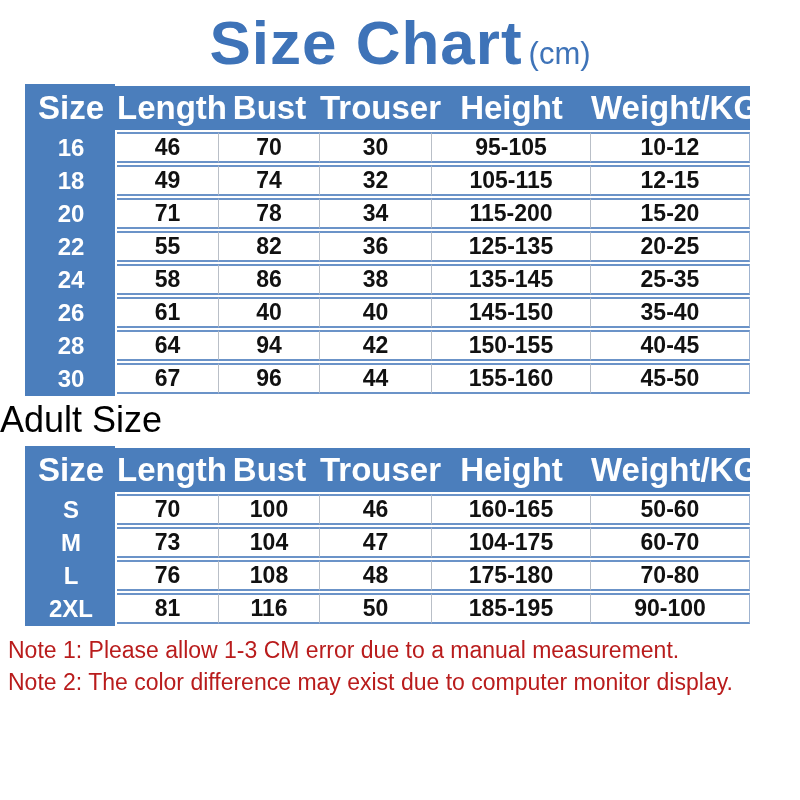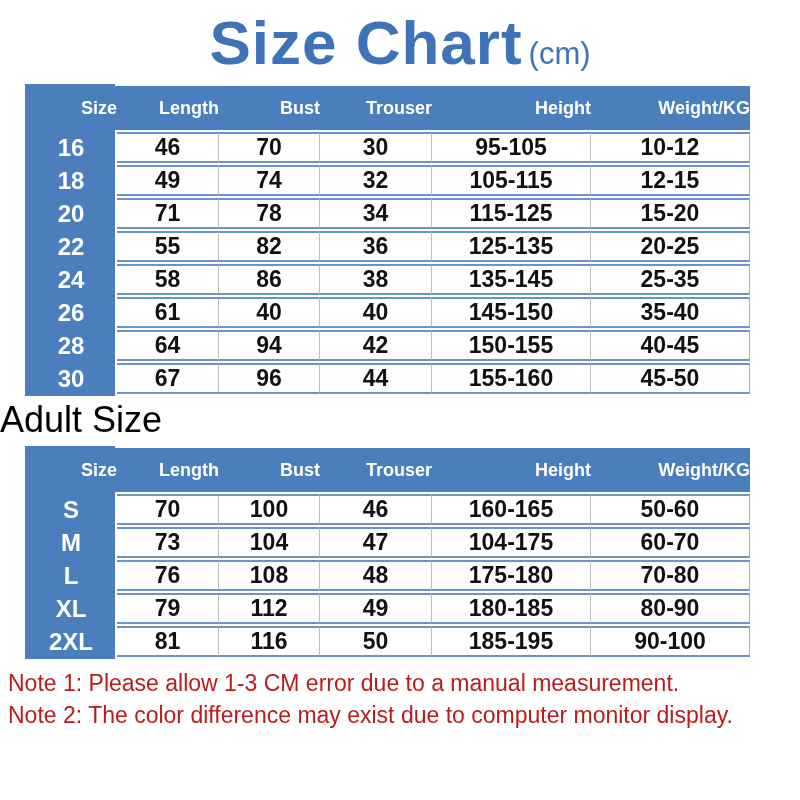--- a/index.html
+++ b/index.html
@@ -43,25 +43,25 @@
     border-spacing:0 2px;
     
     background:linear-gradient(90deg,
       var(--header-blue) 0px, var(--header-blue) 90px,
       #ffffff 90px, #ffffff 92px,
       rgba(0,0,0,0) 92px);
   }
   table.size-table thead th{
     background:var(--header-blue);
     color:#ffffff;
-    font-size:18px;
+    font-size:33px;
     font-weight:bold;
     height:44px;
     padding:0;
-    text-align:right;
+    text-align:center;
     vertical-align:middle;
   }
   table.size-table tbody th.size{
     background:transparent;
     color:#ffffff;
     font-size:24px;
     font-weight:bold;
     text-align:center;
     vertical-align:middle;
     padding:0;
@@ -146,21 +146,21 @@
             <td>74</td>
             <td>32</td>
             <td>105-115</td>
             <td>12-15</td>
           </tr>
           <tr>
             <th class="size">20</th>
             <td>71</td>
             <td>78</td>
             <td>34</td>
-            <td>115-125</td>
+            <td>115-200</td>
             <td>15-20</td>
           </tr>
           <tr>
             <th class="size">22</th>
             <td>55</td>
             <td>82</td>
             <td>36</td>
             <td>125-135</td>
             <td>20-25</td>
           </tr>
@@ -241,28 +241,20 @@
           </tr>
           <tr>
             <th class="size">L</th>
             <td>76</td>
             <td>108</td>
             <td>48</td>
             <td>175-180</td>
             <td>70-80</td>
           </tr>
           <tr>
-            <th class="size">XL</th>
-            <td>79</td>
-            <td>112</td>
-            <td>49</td>
-            <td>180-185</td>
-            <td>80-90</td>
-          </tr>
-          <tr>
             <th class="size">2XL</th>
             <td>81</td>
             <td>116</td>
             <td>50</td>
             <td>185-195</td>
             <td>90-100</td>
           </tr>
         </tbody>
       </table>
     </div>

